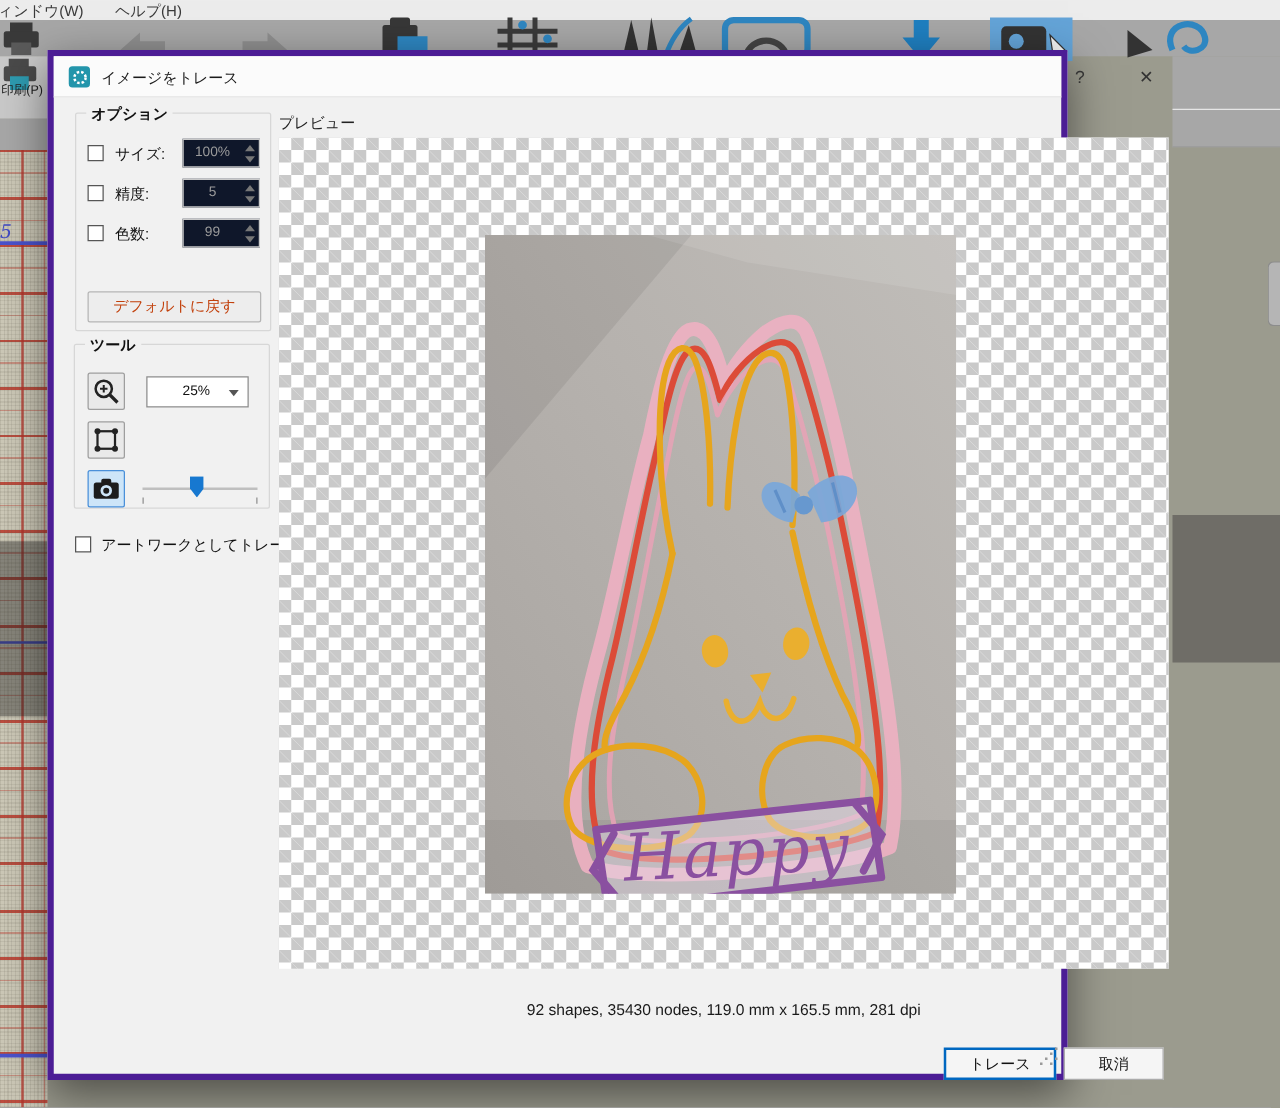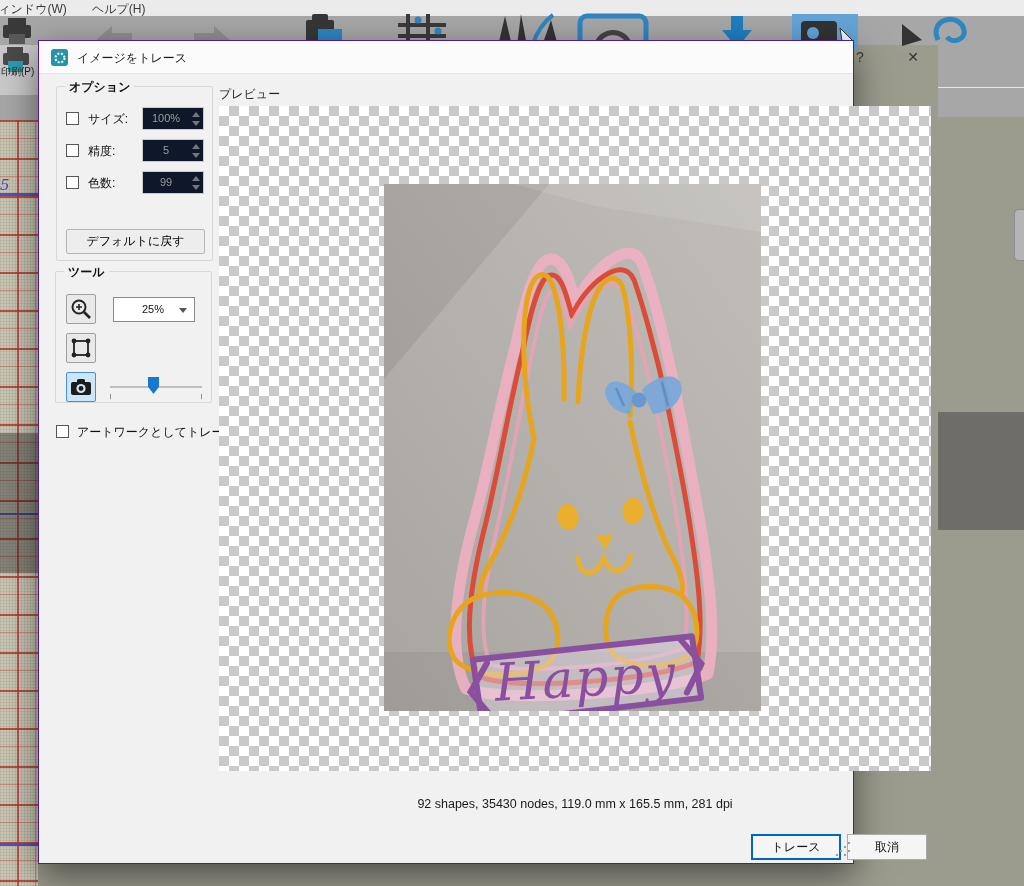--- a/index.html
+++ b/index.html
@@ -40,21 +40,21 @@
   .right-col { position:absolute; left:938px; top:45px; width:86px; height:841px; }
   .rc-panel { position:absolute; left:0; top:0; width:86px; height:73px; background:#a7a7a7; border-bottom:1px solid #9a9a9a; }
   .rc-sep { position:absolute; left:0; top:42px; width:86px; height:1px; background:#e6e6e6; }
   .rc-work { position:absolute; left:0; top:73px; width:86px; height:768px; background:#9b9b8e; }
   .rc-dark { position:absolute; left:0; top:294px; width:86px; height:118px; background:#6f6d67; }
   .side-tab { position:absolute; left:76px; top:91px; width:14px; height:52px; background:#b5b5b5;
     border:1px solid #8c8c8c; border-right:none; border-radius:5px 0 0 5px; }
 
   
   .dialog { position:absolute; left:38px; top:40px; width:816px; height:824px; background:#f1f1f1;
-    border:1px solid #4c1d95; box-shadow:0 12px 34px rgba(0,0,0,.5); }
+    border:5px solid #4c1d95; box-shadow:0 12px 34px rgba(0,0,0,.5); }
   .titlebar { position:absolute; left:0; top:0; width:100%; height:33px; background:#fbfbfb;
     border-bottom:1px solid #e3e3e3; }
   .dlg-icon { position:absolute; left:12px; top:8px; width:17px; height:17px; background:#2395ab; border-radius:3px; }
   .dlg-icon svg { position:absolute; left:1.5px; top:1.5px; }
   .dlg-title { position:absolute; left:38px; top:9px; font-size:12px; color:#1a1a1a; }
   .cap-btn { position:absolute; top:0; height:33px; text-align:center; line-height:33px; color:#333; cursor:default; }
   .btn-help { left:798px; width:46px; font-size:14px; }
   .btn-close { left:850px; width:48px; font-size:14px; }
 
   .groupbox { position:absolute; border:1px solid #d7d7d7; border-radius:2px; }
@@ -71,21 +71,21 @@
     border:1px solid #c9c9c9; }
   .spin-value { position:absolute; left:0; top:4px; width:46px; text-align:center; font-size:11px; color:#9b9b9b; }
   .spin-arrows { position:absolute; right:2px; top:2px; width:12px; height:18px; }
   .tri-up { position:absolute; left:3px; top:2px; width:0; height:0;
     border-left:4px solid transparent; border-right:4px solid transparent; border-bottom:5px solid #777; }
   .tri-down { position:absolute; left:3px; bottom:2px; width:0; height:0;
     border-left:4px solid transparent; border-right:4px solid transparent; border-top:5px solid #777; }
   .bg-btn { position:absolute; left:85px; top:0; width:62px; height:23px; background:#f4f4f4;
     border:1px solid #d2d2d2; text-align:center; line-height:21px; font-size:12px; color:#a2a2a2; }
   .reset-btn { position:absolute; left:9px; top:142px; width:139px; height:25px; background:#ededed;
-    border:1px solid #b5b5b5; border-radius:2px; text-align:center; line-height:23px; font-size:12px; color:#000000; }
+    border:1px solid #b5b5b5; border-radius:2px; text-align:center; line-height:23px; font-size:12px; color:#c2410c; }
 
   .tool-btn { position:absolute; width:30px; height:30px; background:#e9e9e9; border:1px solid #9e9e9e;
     border-radius:2px; }
   .tb-zoom { left:10px; top:22px; }
   .tb-rect { left:10px; top:61px; }
   .tb-cam  { left:10px; top:100px; background:#cde5f8; border:1px solid #4a90d9; }
   .tool-btn svg { position:absolute; left:2px; top:2px; }
   .zoom-select { position:absolute; left:57px; top:25px; width:82px; height:25px; background:#fff;
     border:1px solid #8a8a8a; }
   .zoom-value { position:absolute; left:0; top:5px; width:66px; text-align:center; font-size:11px; color:#111;padding-left:12px; }

